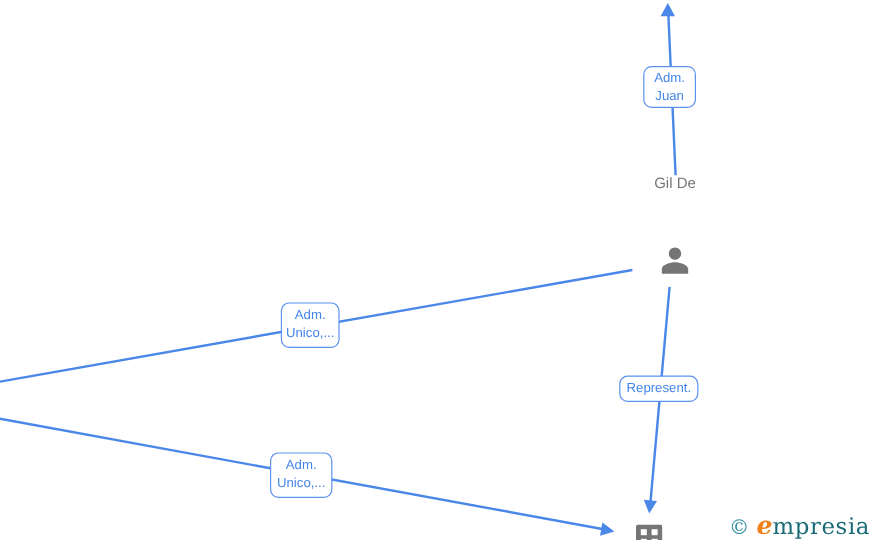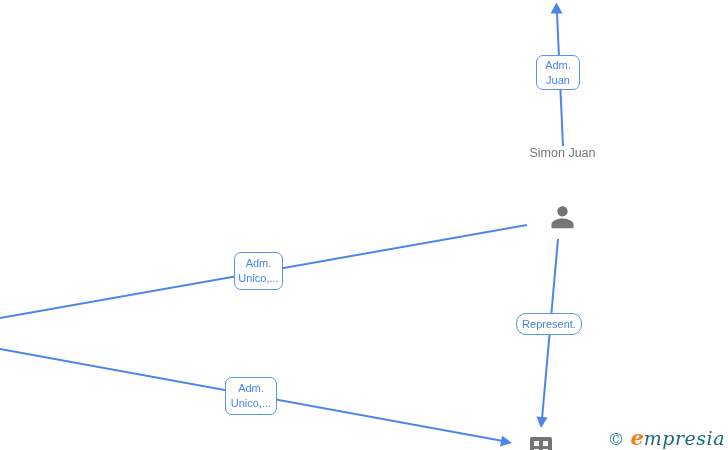--- a/index.html
+++ b/index.html
@@ -28,21 +28,21 @@
     flex-direction: column;
     align-items: center;
     justify-content: center;
     text-align: center;
     box-sizing: border-box;
     cursor: pointer;
   }
   .lbl-top       { left: 536px; top: 55px;  width: 44px; height: 35px; }
   .lbl-left-up   { left: 234px; top: 252px; width: 49px; height: 38px; }
   .lbl-left-low  { left: 225px; top: 377px; width: 52px; height: 38px; }
-  .lbl-represent { left: 516px; top: 313px; width: 66px; height: 22px; border-radius: 10px; }
+  .lbl-represent { left: 516px; top: 313px; width: 66px; height: 22px; }
   .person-name {
     position: absolute;
     left: 512px; top: 146px; width: 101px;
     text-align: center;
     color: #757575;
     font-size: 12.5px;
     line-height: 15px;
     cursor: pointer;
   }
   .person-icon {
@@ -58,21 +58,21 @@
   .watermark {
     position: absolute;
     right: 3px; bottom: 0px;
     font-family: "DejaVu Serif", serif;
     font-size: 19px;
     white-space: nowrap;
     user-select: none;
   }
   .wm-copy    { color: #2f8fa0; font-size: 17px; }
   .wm-initial { color: #f08019; font-style: italic; font-weight: bold; font-size: 21px; }
-  .wm-rest    { color: #1b6b77; font-style: italic; letter-spacing: 0.5px; }
+  .wm-rest    { color: #1b6b77; letter-spacing: 0.5px; }
 </style>
 </head>
 <body>
 
 <div class="stage">
 
   <svg class="edge-layer" viewBox="0 0 728 450">
 
     <line x1="563" y1="146" x2="557" y2="13" stroke="#4a87e9" stroke-width="2"></line>
     <polygon points="556.5,2.5 550.5,13.5 562.5,13.5" fill="#4a87e9"></polygon>
@@ -99,21 +99,21 @@
   <div class="edge-label lbl-left-low">
     <span>Adm.</span>
     <span>Unico,...</span>
   </div>
 
   <div class="edge-label lbl-represent">
     <span>Represent.</span>
   </div>
 
   <div class="person-name">
-    <div>Simon Juan</div>
+    <div>Gil De</div>
   </div>
 
   <div class="person-icon">
     <svg width="33" height="31" viewBox="0 0 24 24">
       <path fill="#757575" d="M12 12c2.21 0 4-1.79 4-4s-1.79-4-4-4-4 1.79-4 4 1.79 4 4 4zm0 1.5c-2.9 0-8.5 1.45-8.5 4.35V21h17v-3.15c0-2.9-5.6-4.35-8.5-4.35z"></path>
     </svg>
   </div>
 
   <div class="building-icon">
     <svg width="22" height="26" viewBox="0 0 22 26">

